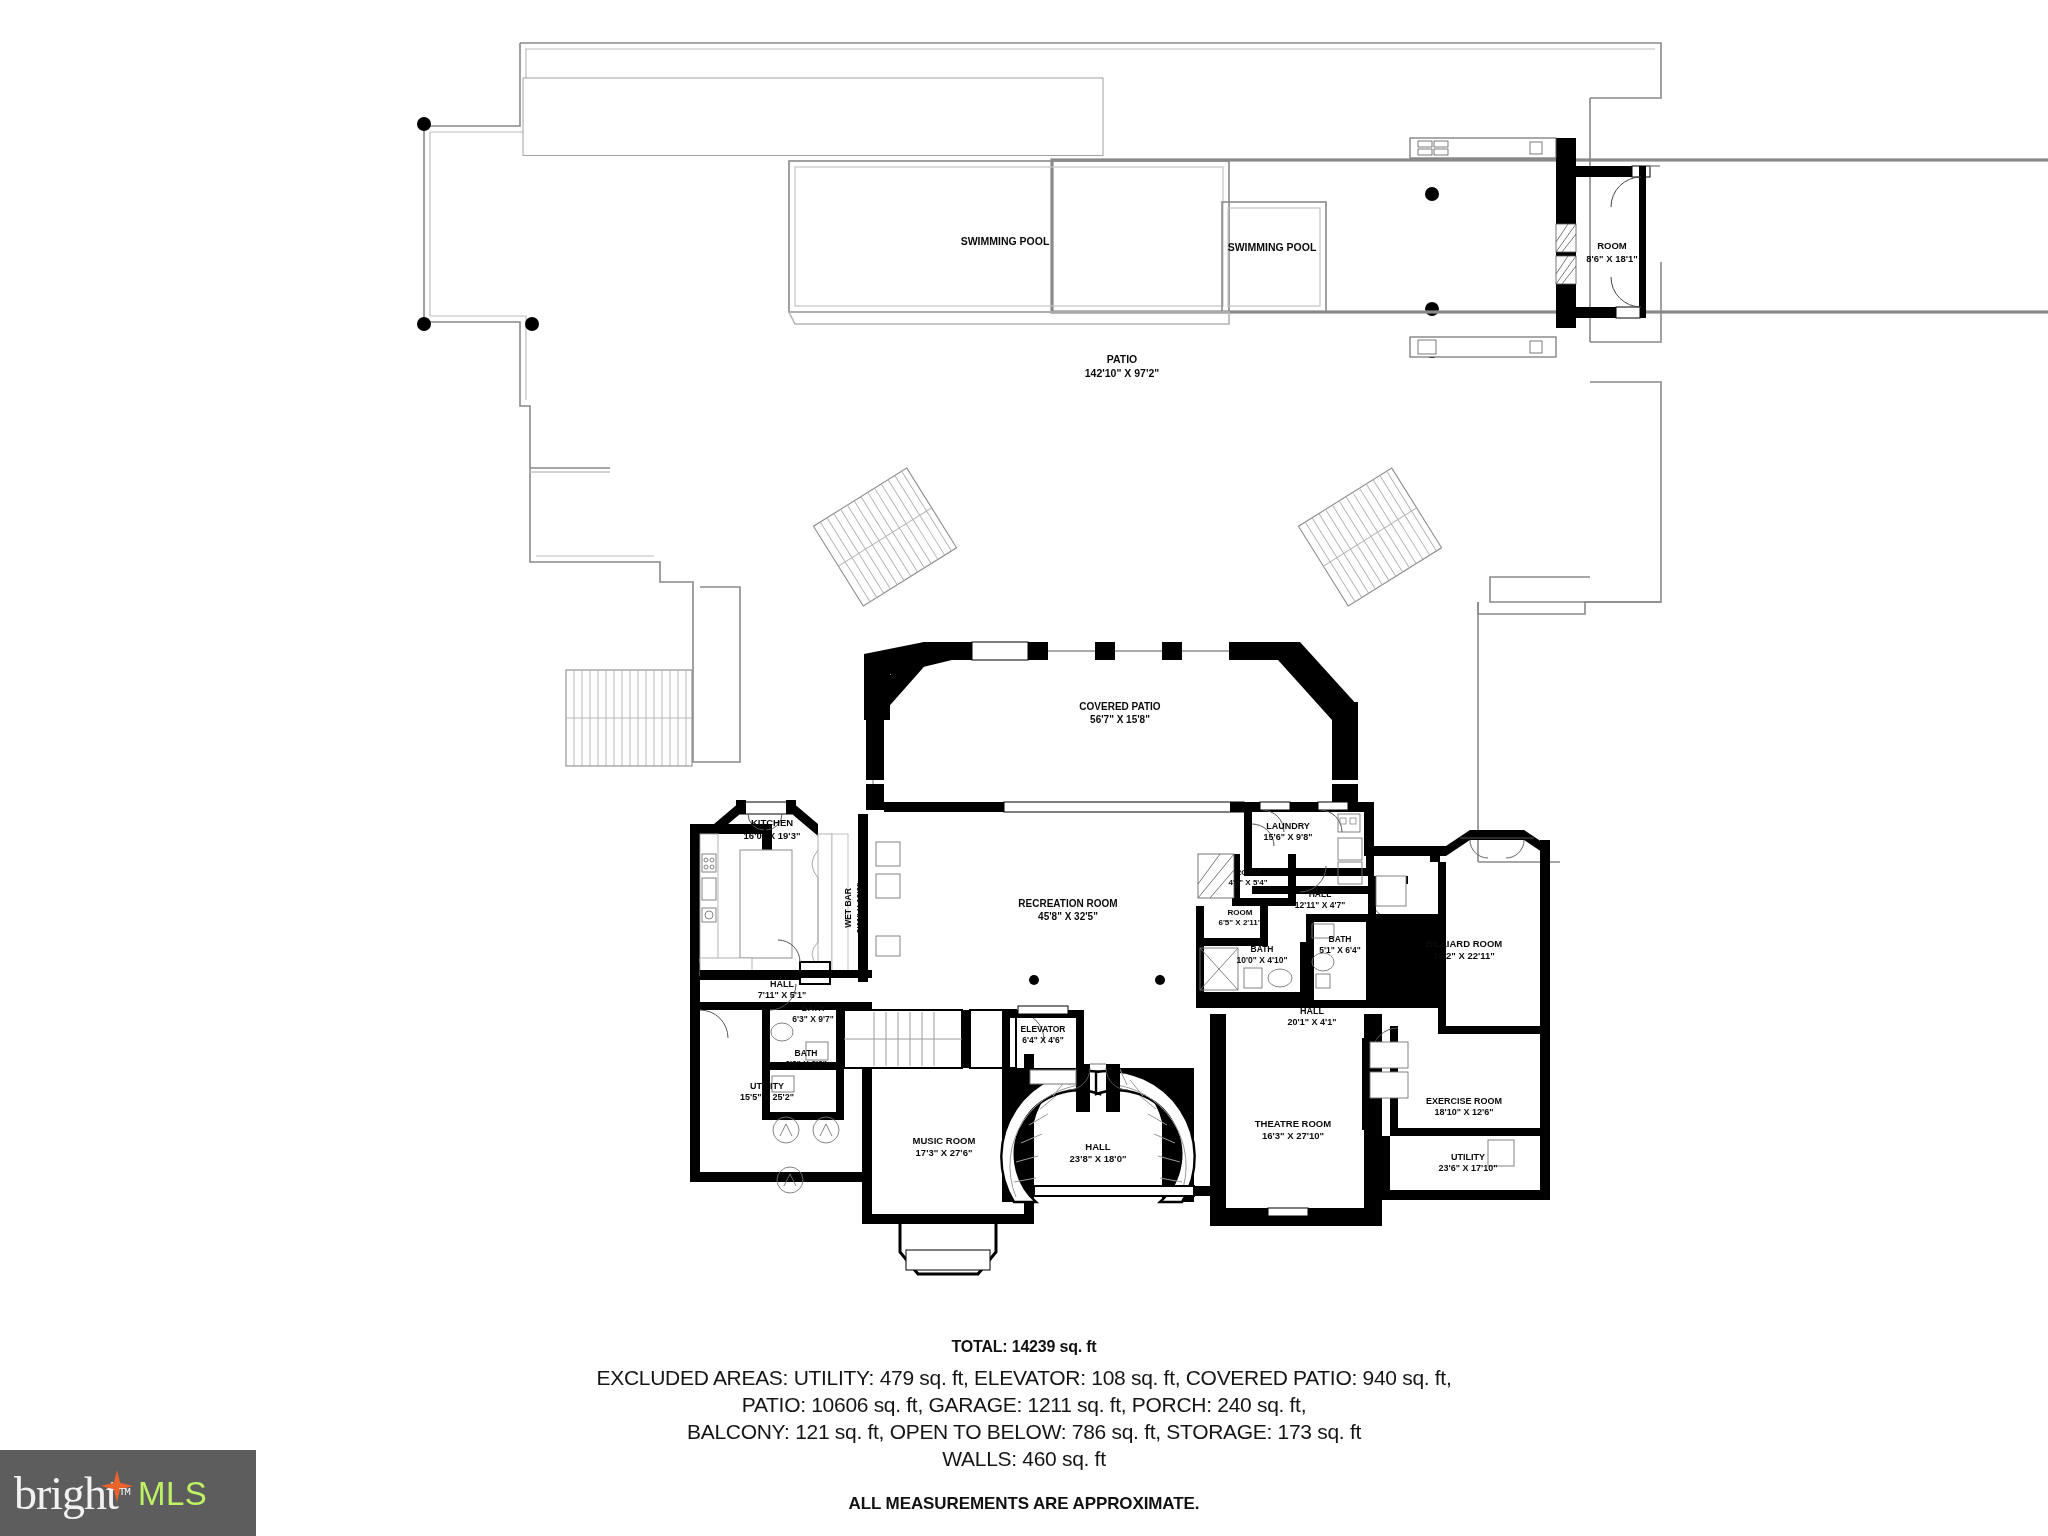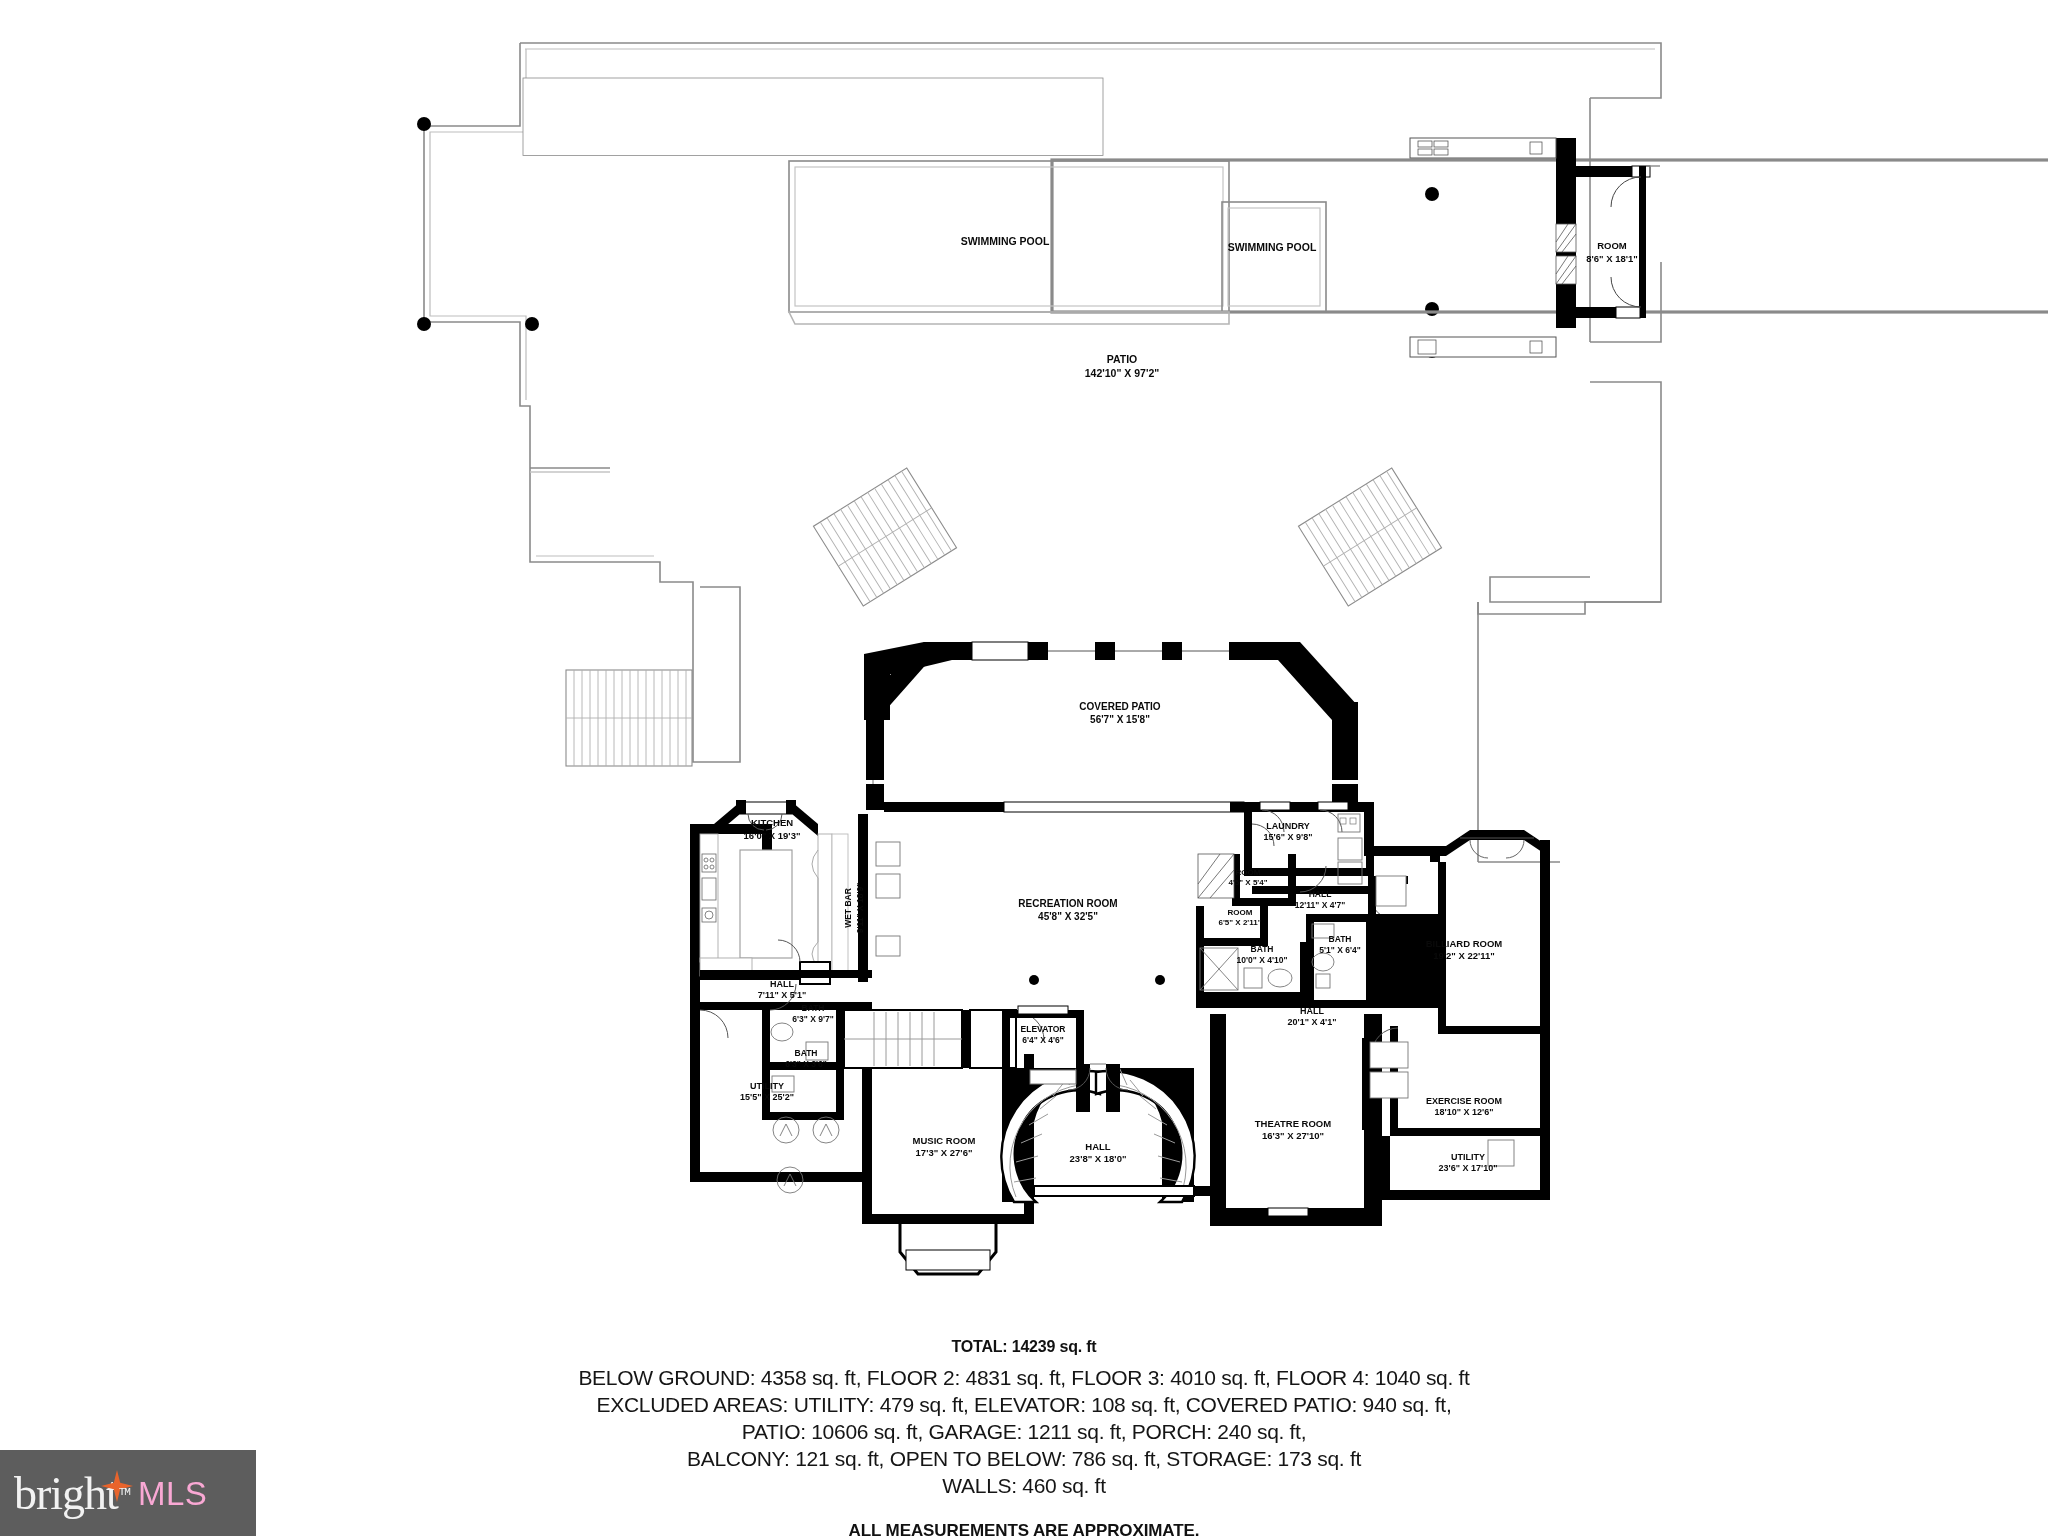--- a/index.html
+++ b/index.html
@@ -94,21 +94,21 @@
     position: absolute;
     right: -12px;
     top: -2px;
     font-family: Liberation Mono, monospace;
     font-size: 11px;
     color: #f2f2f2;
   }
   #logo .mls {
     font-family: "Liberation Sans", sans-serif;
     font-size: 33px;
-    color: #f9a8d4;
+    color: #bef264;
     margin-left: 20px;
     letter-spacing: 0.5px;
   }
 
   
   .rm-label { font-family: "Liberation Sans", sans-serif; font-weight: bold; fill: #0a0a0a; }
 </style>
 </head>
 <body>
 
@@ -638,21 +638,20 @@
 
     <g fill="none" stroke="#8a8a8a" stroke-width="1.3">
       <path d="M 530,466 L 610,466"></path>
       <path d="M 530,470 L 610,470" stroke="#c4c4c4"></path>
     </g>
 
   </svg>
 
   <div id="summary">
     <div class="total">TOTAL: 14239 sq. ft</div>
-    <div class="line">BELOW GROUND: 4358 sq. ft, FLOOR 2: 4831 sq. ft, FLOOR 3: 4010 sq. ft, FLOOR 4: 1040 sq. ft</div>
     <div class="line">EXCLUDED AREAS: UTILITY: 479 sq. ft, ELEVATOR: 108 sq. ft, COVERED PATIO: 940 sq. ft,</div>
     <div class="line">PATIO: 10606 sq. ft, GARAGE: 1211 sq. ft, PORCH: 240 sq. ft,</div>
     <div class="line">BALCONY: 121 sq. ft, OPEN TO BELOW: 786 sq. ft, STORAGE: 173 sq. ft</div>
     <div class="line">WALLS: 460 sq. ft</div>
     <div class="approx">ALL MEASUREMENTS ARE APPROXIMATE.</div>
   </div>
 
   <div id="logo">
     <div class="word">
       <span>bright</span>

